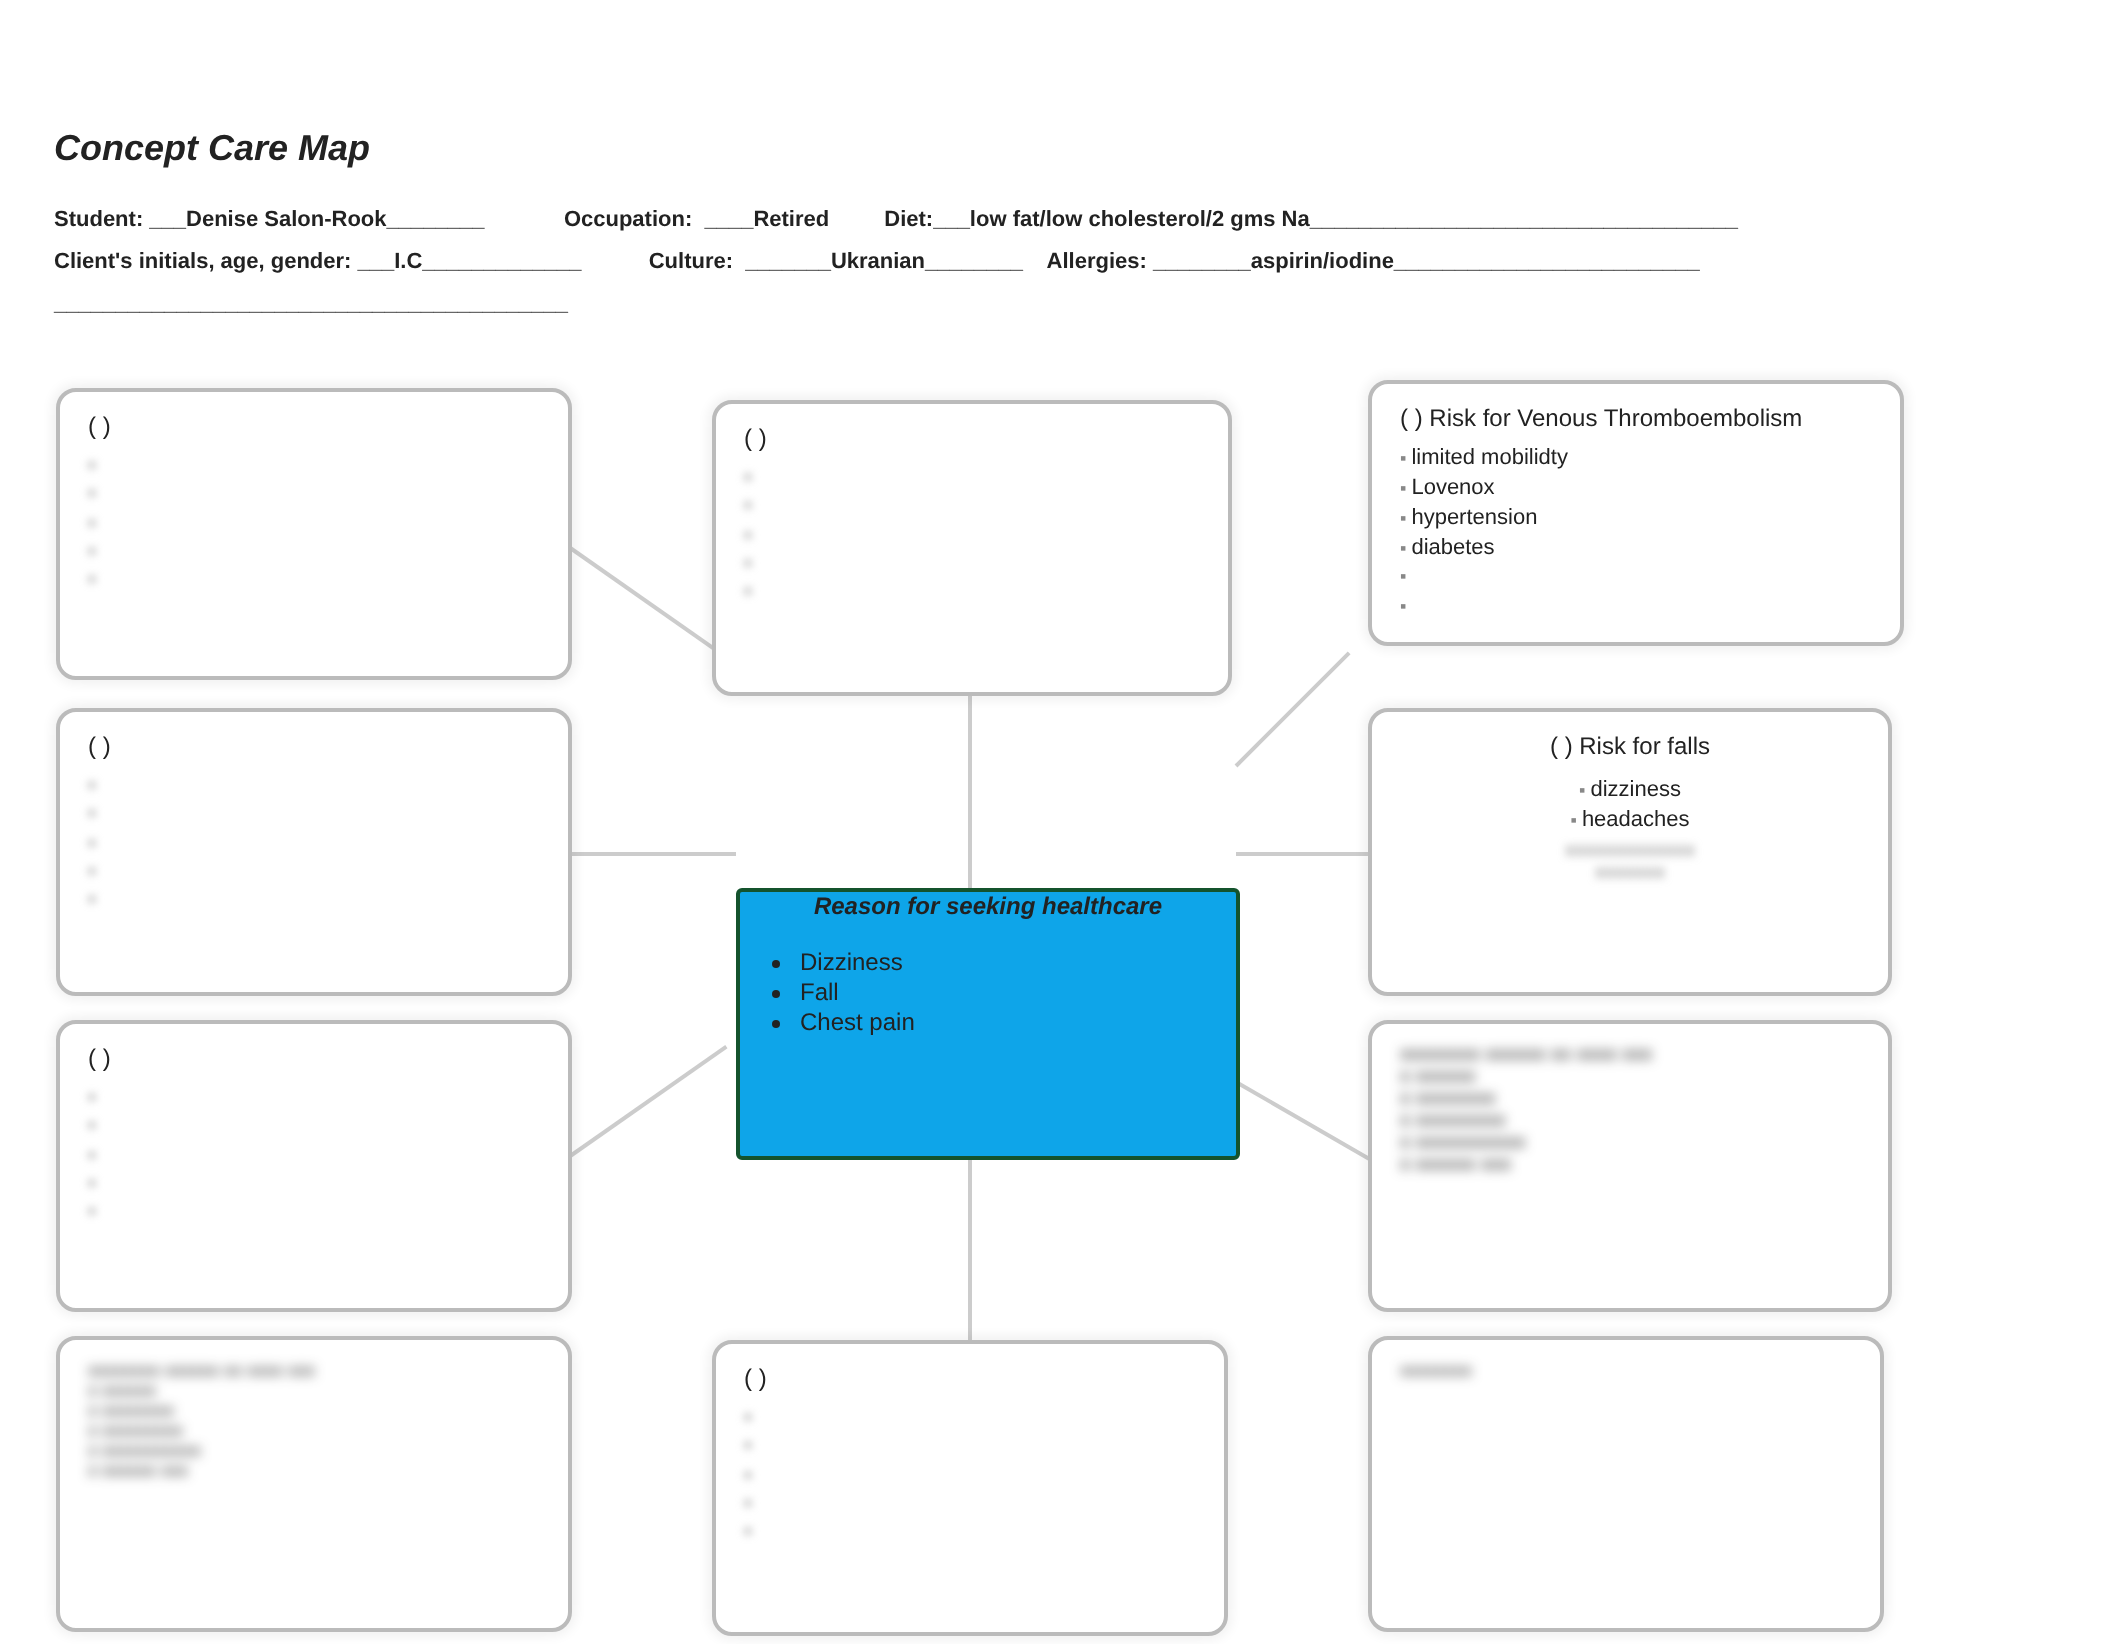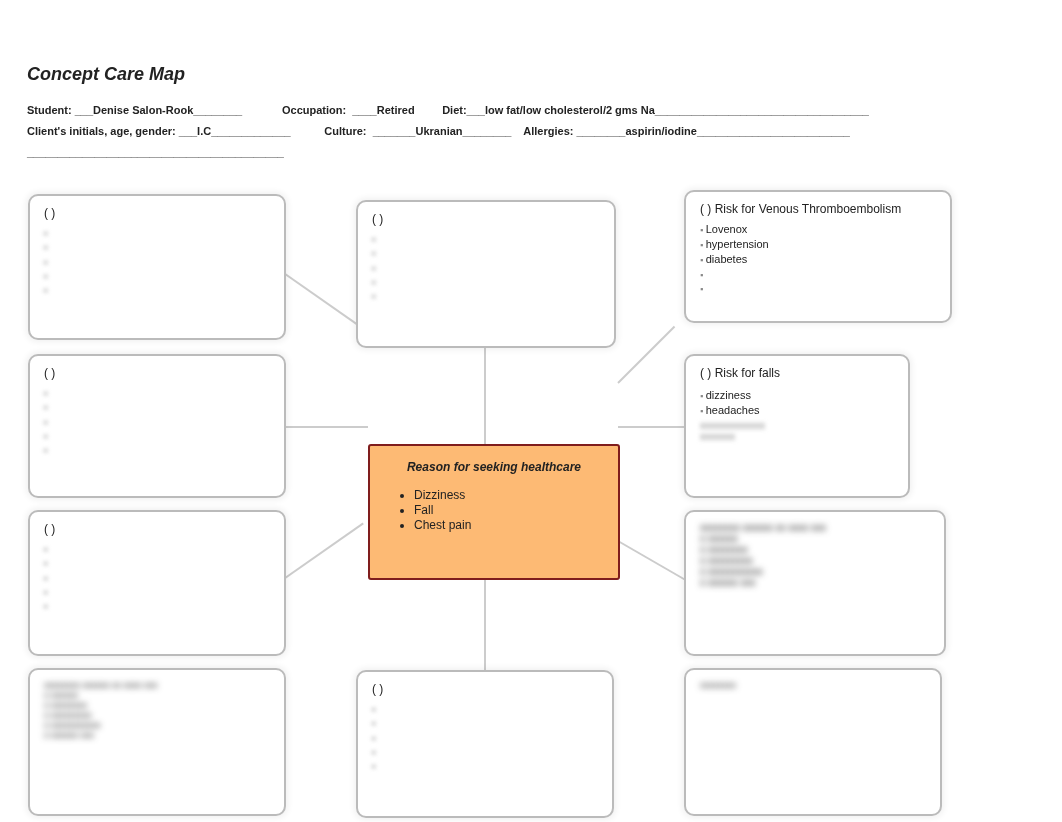--- a/index.html
+++ b/index.html
@@ -38,24 +38,24 @@
     }
     .box .label { font-weight: normal; margin-bottom: 6px; font-size: 12px;}
     .box .blurred { filter: blur(2px); color: #999; line-height: 1.3; }
     .box .partial-blur { filter: blur(2px); color: #8a8a8a; }
     .box ul { list-style: none; margin-top: 2px; }
     .box li::before { content: "\25AA  "; color:#888; font-size:9px;}
     .box li { line-height: 1.35; }
 
     .center-box {
       position: absolute;
-      border: 2px solid #7f1d1d;
+      border: 2px solid #14532d;
       border-radius: 3px;
-      background: #fdba74;
-      padding: 14px;
+      background: #0ea5e9;
+      padding: 0;
       font-size: 12px;
     }
     .center-box .ctitle { font-weight: bold; font-style: italic; text-align: center; margin-bottom: 14px; }
     .center-box ul { margin-left: 30px; }
     .center-box li { font-size: 12px; line-height: 1.25; }
 
     .connector {
       position: absolute;
       background: #ccc;
       z-index: -1;
@@ -142,29 +142,30 @@
   <div class="blurred" style="white-space:pre;">▪
 ▪
 ▪
 ▪
 ▪</div>
 </div>
 
 <div class="box blur-shadow" style="left:684px; top:190px; width:268px; height:133px;">
   <div class="label">(   )  Risk for Venous  Thromboembolism</div>
   <ul style="margin-top:6px;">
+    <li> limited mobilidty</li>
     <li>Lovenox</li>
     <li>hypertension</li>
     <li>diabetes</li>
     <li></li>
     <li></li>
   </ul>
 </div>
 
-<div class="box blur-shadow" style="left:684px; top:354px; width:226px; height:144px;">
+<div class="box blur-shadow" style="left:684px; top:354px; width:262px; height:144px;text-align:center;">
   <div class="label">(   )  Risk for falls</div>
   <ul style="margin-top:8px;">
     <li>dizziness</li>
     <li>headaches</li>
   </ul>
   <div class="partial-blur" style="font-size:10px; margin-top:2px;">xxxxxxxxxxxxx<br>xxxxxxx</div>
 </div>
 
 <div class="box blur-shadow" style="left:684px; top:510px; width:262px; height:146px;">
   <div class="heavy-blur" style="white-space:pre; font-size:10px;">xxxxxxxx xxxxxx xx xxxx xxx

